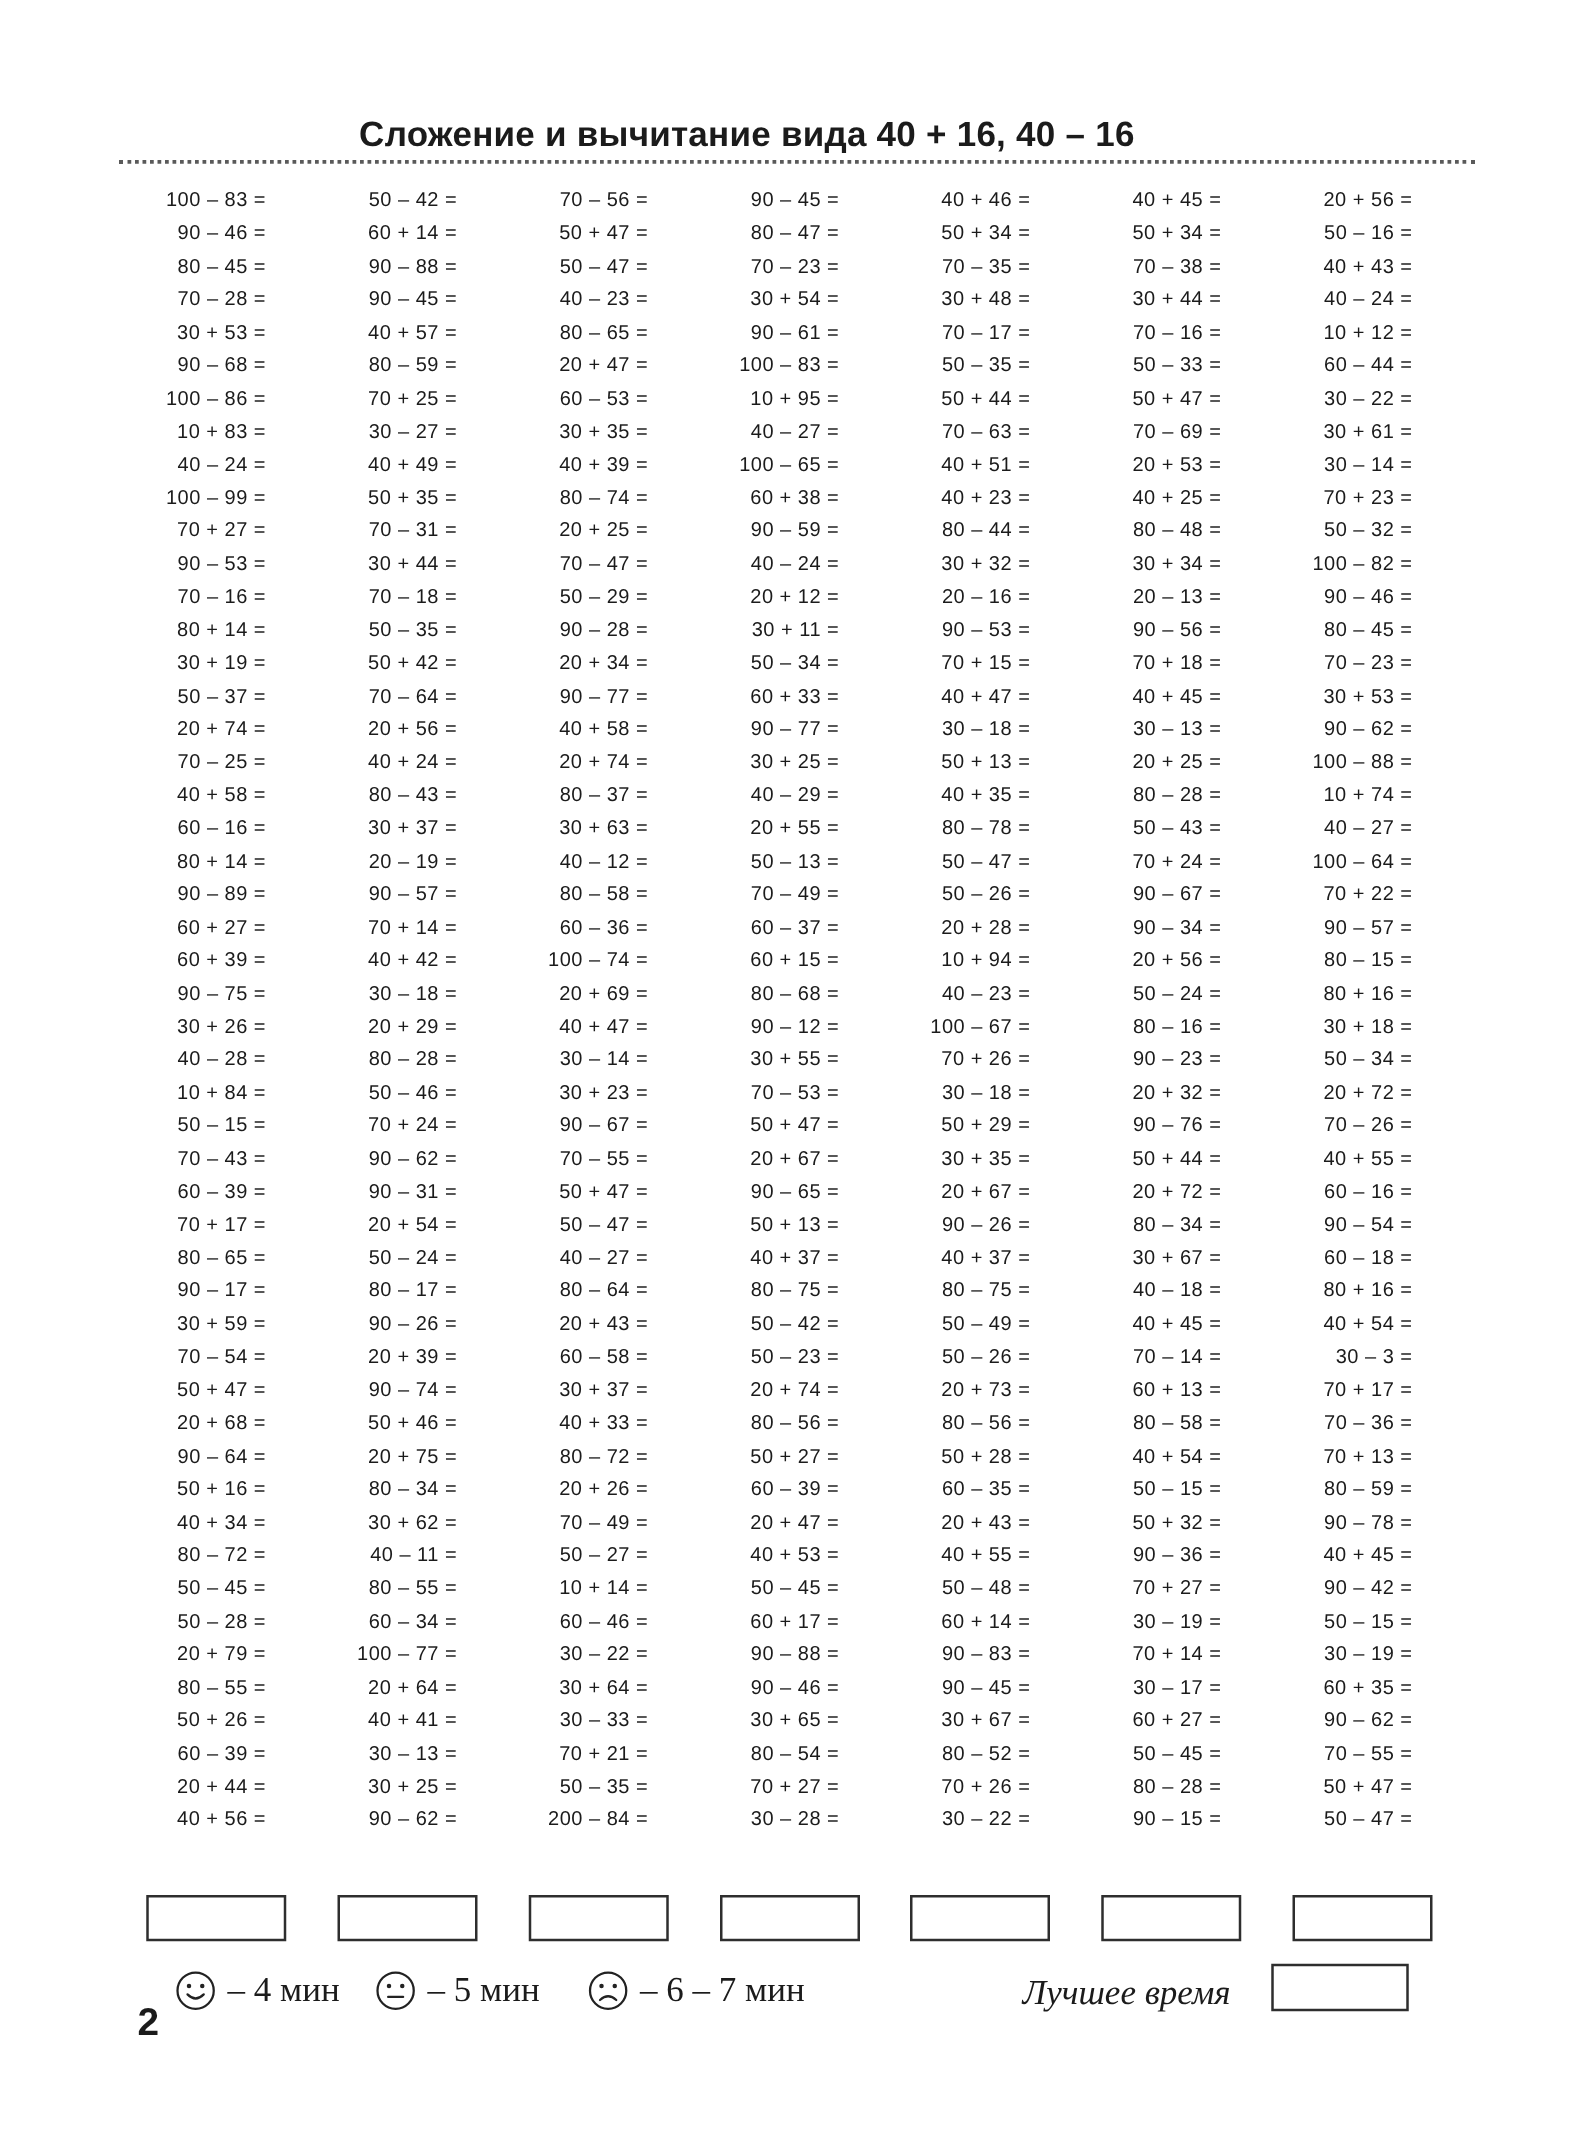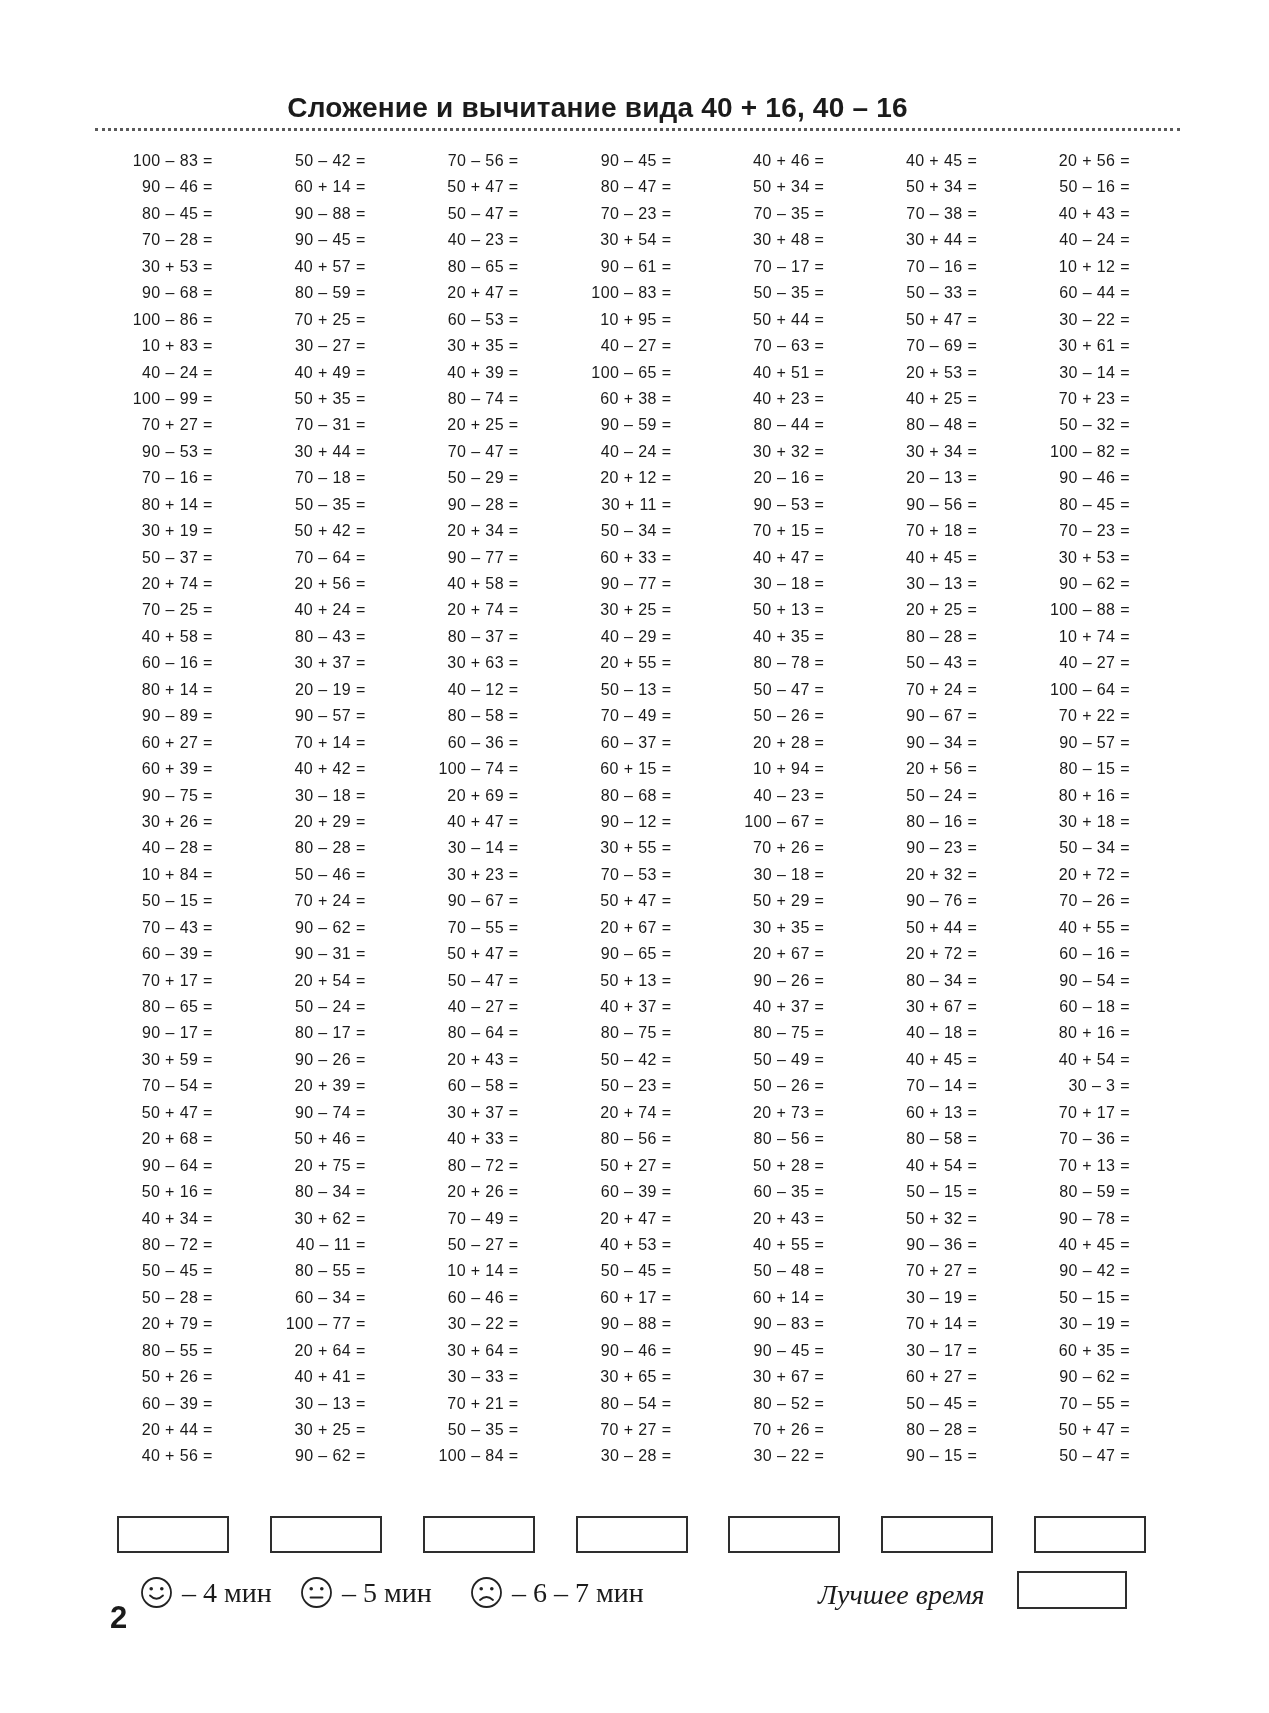--- a/index.html
+++ b/index.html
@@ -424,21 +424,21 @@
     <div class="cell">70 – 55 =</div>
     <div class="cell">20 + 44 =</div>
     <div class="cell">30 + 25 =</div>
     <div class="cell">50 – 35 =</div>
     <div class="cell">70 + 27 =</div>
     <div class="cell">70 + 26 =</div>
     <div class="cell">80 – 28 =</div>
     <div class="cell">50 + 47 =</div>
     <div class="cell">40 + 56 =</div>
     <div class="cell">90 – 62 =</div>
-    <div class="cell">100 – 84 =</div>
+    <div class="cell">200 – 84 =</div>
     <div class="cell">30 – 28 =</div>
     <div class="cell">30 – 22 =</div>
     <div class="cell">90 – 15 =</div>
     <div class="cell">50 – 47 =</div>
   </div>
 
 <div class="boxes">
     <div class="abox"></div>
     <div class="abox"></div>
     <div class="abox"></div>

